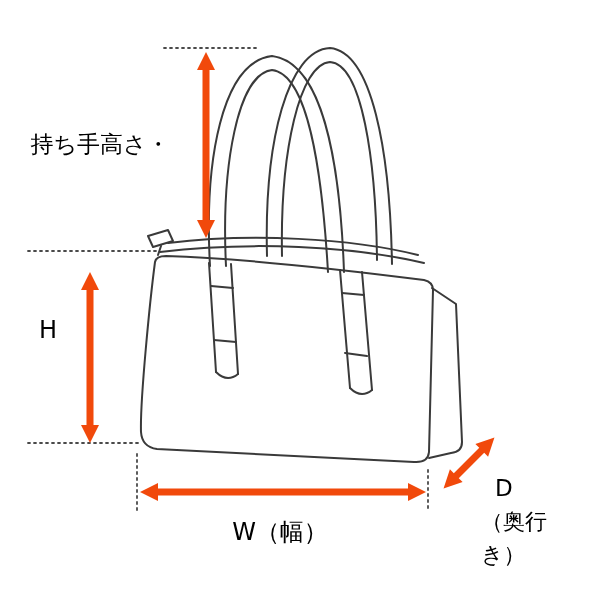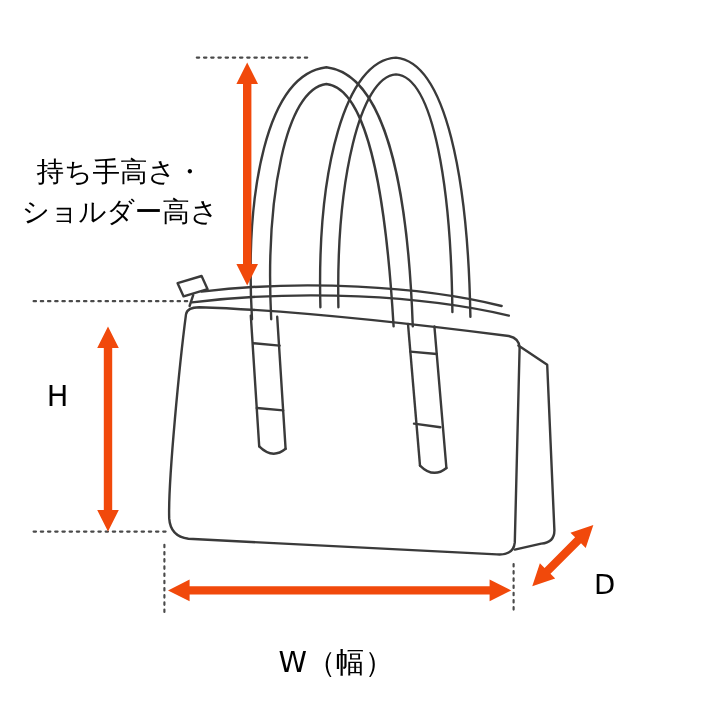--- a/index.html
+++ b/index.html
@@ -52,21 +52,20 @@
     left: 0px;
     top: 314px;
     width: 96px;
     font-size: 23px;
   }
   .label-width {
     left: 214px;
     top: 516px;
     width: 132px;
     font-size: 24px;
-    margin-top: 20px;
   }
   .label-depth {
     left: 481px;
     top: 472px;
     width: 104px;
     font-size: 22px;
     text-align: left;
   }
   .label-depth .letter {
     display: block;
@@ -127,26 +126,26 @@
     <g>
       <path class="arrow" d="M 206,52 L 197,70 L 202.5,70 L 202.5,220 L 197,220 L 206,238 L 215,220 L 209.5,220 L 209.5,70 L 215,70 Z" fill="#F1490B"></path>
       <path class="arrow" d="M 90,272 L 81,290 L 86.5,290 L 86.5,425 L 81,425 L 90,443 L 99,425 L 93.5,425 L 93.5,290 L 99,290 Z" fill="#F1490B"></path>
       <path class="arrow" d="M 140,492 L 158,483 L 158,488.5 L 408,488.5 L 408,483 L 426,492 L 408,501 L 408,495.5 L 158,495.5 L 158,501 Z" fill="#F1490B"></path>
       <path class="arrow" transform="rotate(45 469 463)" d="M 469,427 L 460,445 L 465.5,445 L 465.5,481 L 460,481 L 469,499 L 478,481 L 472.5,481 L 472.5,445 L 478,445 Z" fill="#F1490B"></path>
     </g>
   </svg>
 
   <div class="label label-handle">
     <span style="display:block;">持ち手高さ・</span>
-    <span style="display:block;">ショルダー高さ</span>
   </div>
 
   <div class="label label-height">
     <span class="letter">H</span>
   </div>
 
   <div class="label label-width">W（幅）</div>
 
   <div class="label label-depth">
     <span class="letter">D</span>
+    <span>（奥行き）</span>
   </div>
 
 </div>
 
 </body></html>

